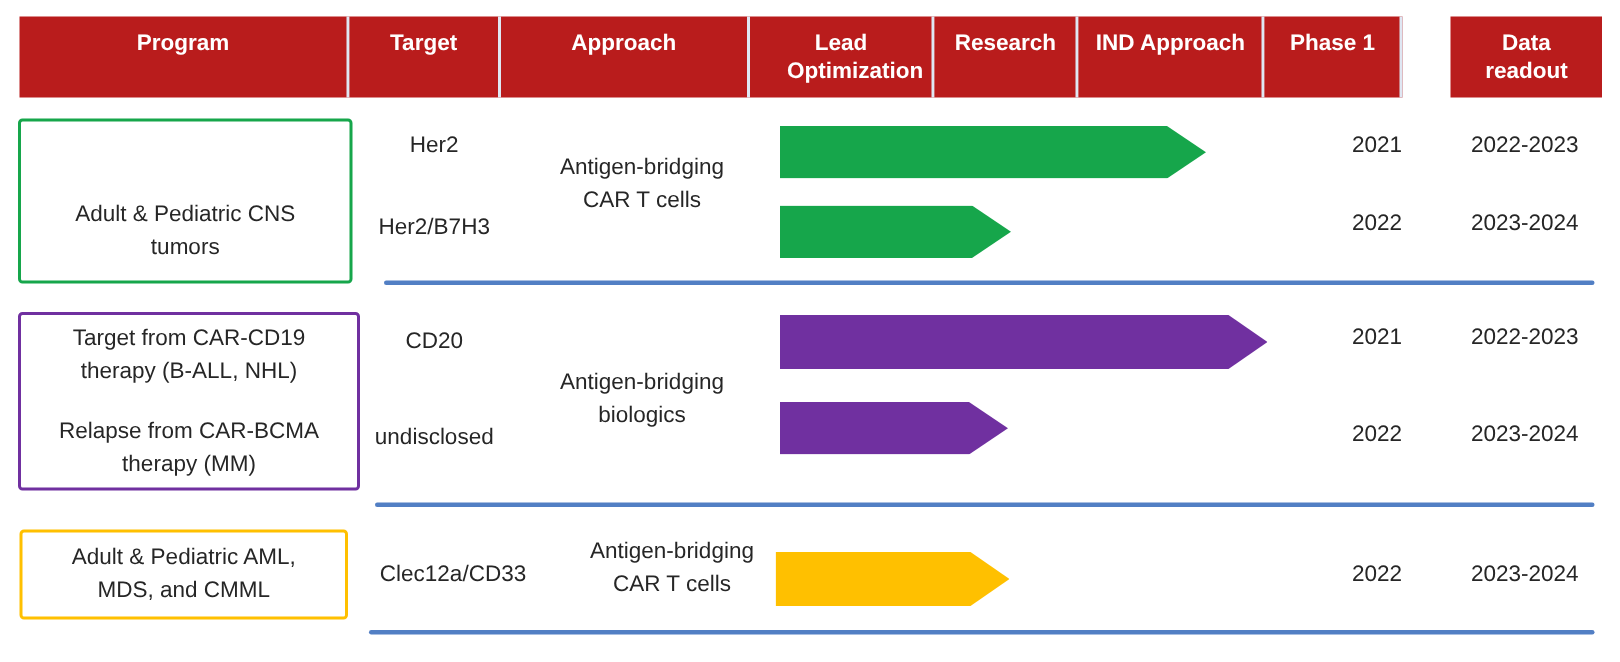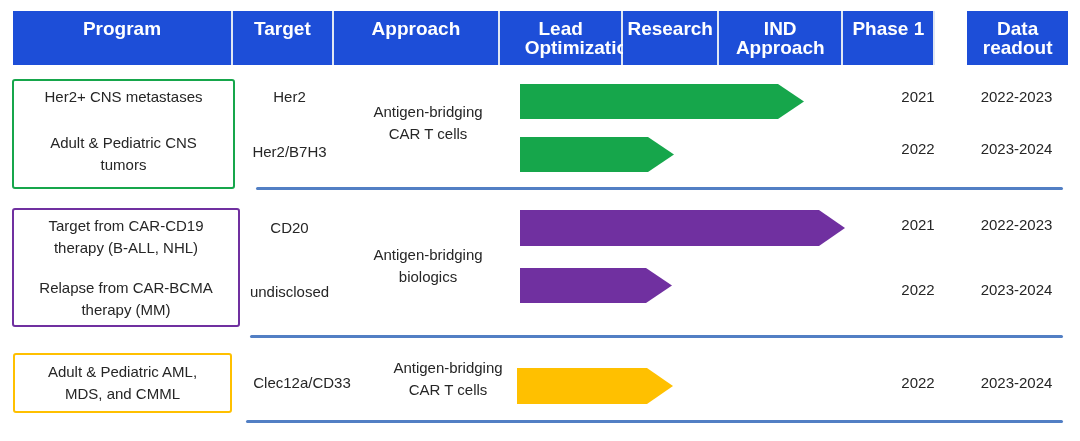--- a/index.html
+++ b/index.html
@@ -3,22 +3,22 @@
 <meta charset="utf-8">
 <style>
   html,body{margin:0;padding:0;background:#ffffff;}
   .canvas{
     position:relative;width:1080px;height:441px;background:#ffffff;overflow:hidden;
     font-family:"Liberation Sans", sans-serif;color:#262626;
   }
   
   .header{position:absolute;left:13px;top:11px;width:1055px;height:54px;display:flex;}
   .hcell{
-    box-sizing:border-box;height:54px;background:#1d4ed8;color:#ffffff;
-    font-size:19px;font-weight:bold;line-height:19px;text-align:center;
+    box-sizing:border-box;height:54px;background:#b91c1c;color:#ffffff;
+    font-size:15px;font-weight:bold;line-height:19px;text-align:center;
     display:flex;justify-content:center;align-items:flex-start;padding-top:8px;
     border-right:2px solid #dfe7f3;
   }
   .hcell:last-child{border-right:none;margin-left:32px;}
   .hcell span{display:block;}
   .narrow{max-width:72px;}
   
   .txt{
     position:absolute;display:flex;align-items:center;justify-content:center;
     text-align:center;font-size:15px;line-height:22px;color:#262626;
@@ -65,21 +65,20 @@
       </div>
     <div class="hcell" style="width:94px">
         <span>Phase 1</span>
       </div>
     <div class="hcell" style="width:103px">
         <span class="narrow">Data readout</span>
       </div>
   </div>
 
   <div class="gbox green" style="left:12px;top:79px;width:223px;height:110px;"></div>
-  <div class="txt" style="left:22px;top:86px;width:203px;height:22px;">Her2+ CNS metastases</div>
   <div class="txt" style="left:32px;top:131px;width:183px;height:46px;">Adult &amp; Pediatric CNS tumors</div>
   <div class="txt" style="left:238px;top:86px;width:103px;height:22px;">Her2</div>
   <div class="txt" style="left:238px;top:141px;width:103px;height:22px;">Her2/B7H3</div>
   <div class="txt" style="left:361px;top:100px;width:134px;height:46px;">Antigen-bridging CAR T cells</div>
   <div class="arrow green" style="left:520px;top:84px;width:284px;height:35px;"></div>
   <div class="arrow green" style="left:520px;top:137px;width:154px;height:35px;"></div>
   <div class="txt" style="left:871px;top:86px;width:94px;height:22px;">2021</div>
   <div class="txt" style="left:965px;top:86px;width:103px;height:22px;">2022-2023</div>
   <div class="txt" style="left:871px;top:138px;width:94px;height:22px;">2022</div>
   <div class="txt" style="left:965px;top:138px;width:103px;height:22px;">2023-2024</div>

